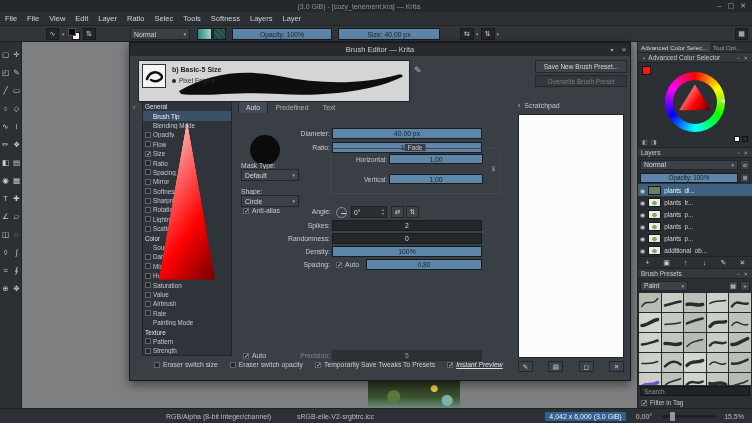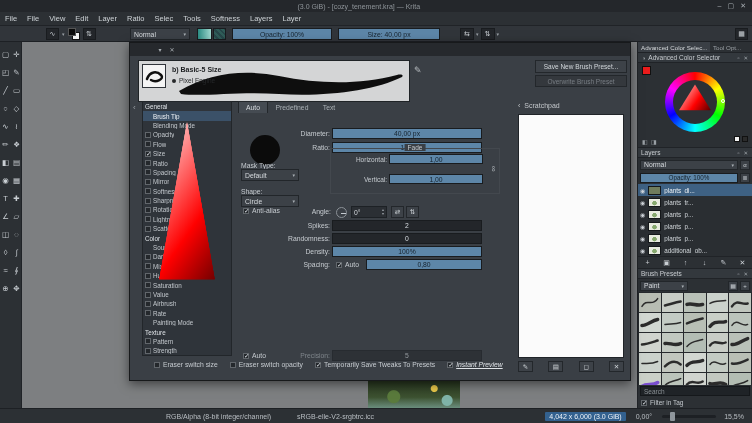--- a/index.html
+++ b/index.html
@@ -274,20 +274,21 @@
       <div class="tool">✥</div>
     </div>
 
   <div id="canvas"></div>
   <div id="artwork"></div>
 
   <div id="dialog">
     <div class="dlg-titlebar">
       <span class="b"></span>
         <span class="b"></span>
+      <span class="t">Brush Editor — Krita</span>
       <span class="b">▾</span>
       <span class="b">✕</span>
     </div>
 
     <div class="preview-strip">
       <span class="preset-thumb">
         <svg viewBox="0 0 22 22">
           <path d="M4 14 C7 6, 14 6, 18 10 S 13 18, 8 15" stroke="#101010" stroke-width="2.5" fill="none" stroke-linecap="round"></path>
         </svg>
       </span>

